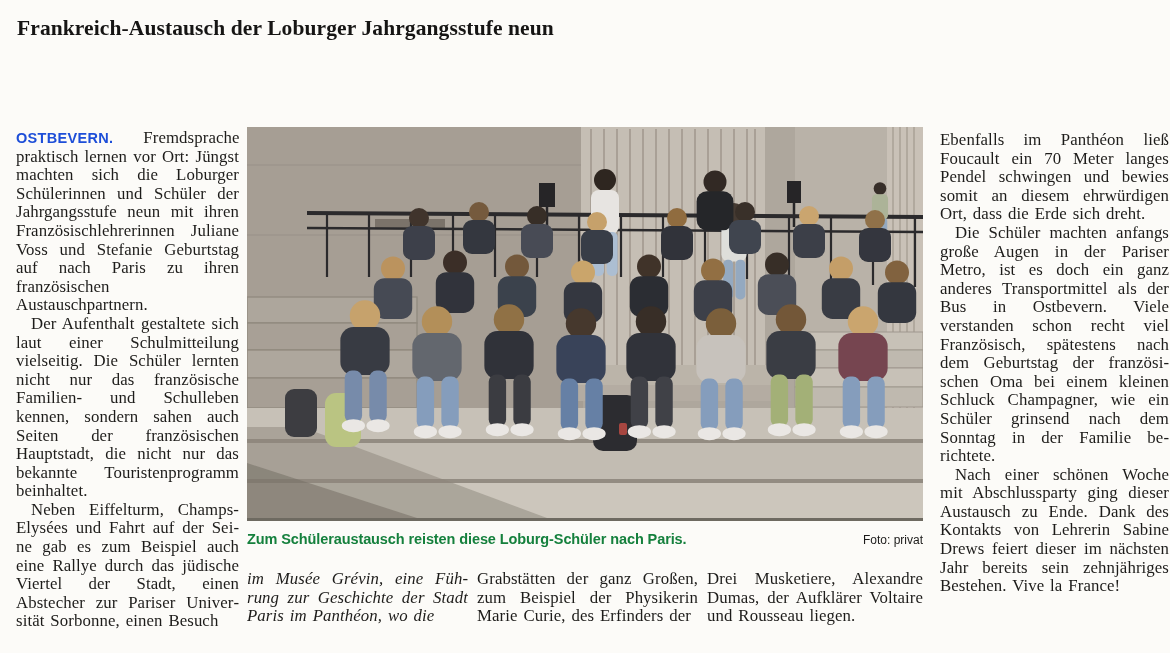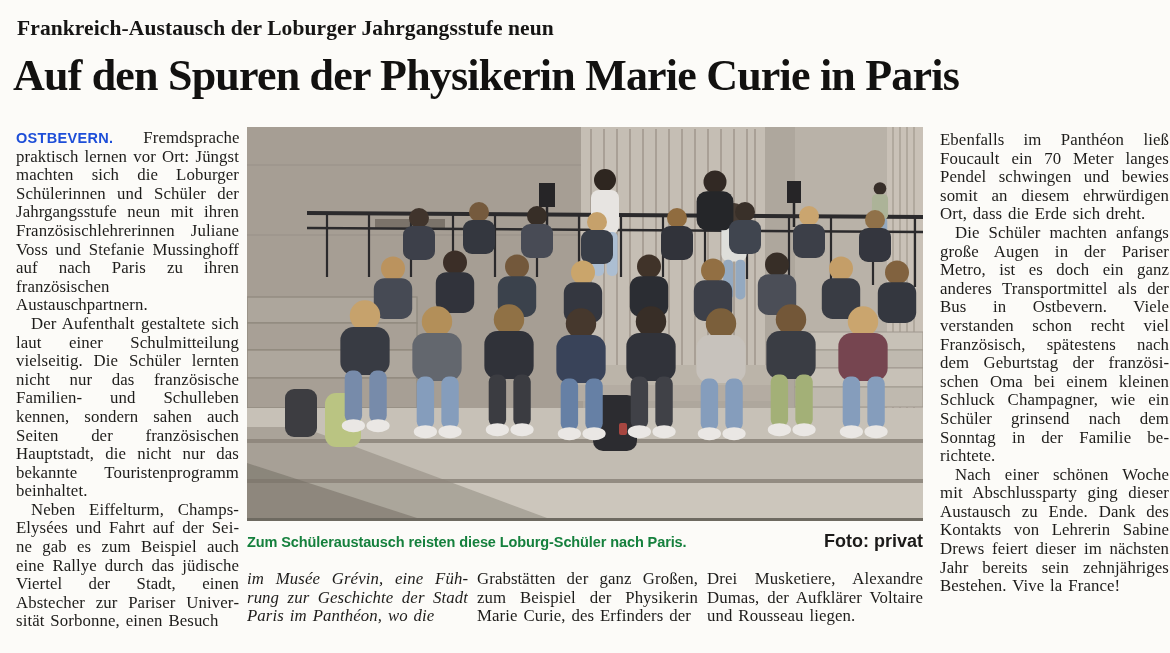--- a/index.html
+++ b/index.html
@@ -39,32 +39,31 @@
     position:absolute;left:247px;top:127px;width:676px;height:391px;margin:0;
     background:#aba49a;border-bottom:3px solid #6e6a61;
   }
   .photo svg{display:block;}
   .caption-row{
     position:absolute;left:247px;top:531px;width:676px;
     display:flex;justify-content:space-between;align-items:baseline;
     font-family:"Liberation Sans",sans-serif;
   }
   .caption{font-size:14.5px;font-weight:700;letter-spacing:-.1px;color:#15803d;}
-  .credit{font-size:18px;font-weight:700;color:#1b1a19;}
+  .credit{font-size:12px;font-weight:400;color:#1b1a19;}
 </style>
 </head>
 <body>
 
 <div class="page">
 
   <div class="kicker">Frankreich-Austausch der Loburger Jahrgangsstufe neun</div>
-  <h1 class="headline">Auf den Spuren der Physikerin Marie Curie in Paris</h1>
 
   <div class="body-col col-left">
-    <p><span class="dateline">OSTBEVERN.</span><span>Fremdsprache praktisch lernen vor Ort: Jüngst machten sich die Lo­burger Schülerinnen und Schüler der Jahrgangsstufe neun mit ihren Französisch­lehrerinnen Juliane Voss und Stefanie Mussinghoff auf nach Paris zu ihren französi­schen Austauschpartnern.</span></p>
+    <p><span class="dateline">OSTBEVERN.</span><span>Fremdsprache praktisch lernen vor Ort: Jüngst machten sich die Lo­burger Schülerinnen und Schüler der Jahrgangsstufe neun mit ihren Französisch­lehrerinnen Juliane Voss und Stefanie Geburtstag auf nach Paris zu ihren französi­schen Austauschpartnern.</span></p>
     <p class="indent">Der Aufenthalt gestaltete sich laut einer Schulmittei­lung vielseitig. Die Schüler lernten nicht nur das franzö­sische Familien- und Schulle­ben kennen, sondern sahen auch Seiten der französi­schen Hauptstadt, die nicht nur das bekannte Touristen­programm beinhaltet.</p>
     <p class="indent">Neben Eiffelturm, Champs-Elysées und Fahrt auf der Sei­ne gab es zum Beispiel auch eine Rallye durch das jüdi­sche Viertel der Stadt, einen Abstecher zur Pariser Univer­sität Sorbonne, einen Besuch</p>
   </div>
 
   <figure class="photo">
     <svg viewBox="0 0 676 391" width="676" height="391">
       <defs>
         <symbol id="fig-sit" overflow="visible">
           <circle cx="0" cy="-27" r="10" fill="var(--hair,#2c2420)"></circle>
           <rect x="-16" y="-19" width="32" height="34" rx="9" fill="var(--coat,#232833)"></rect>

